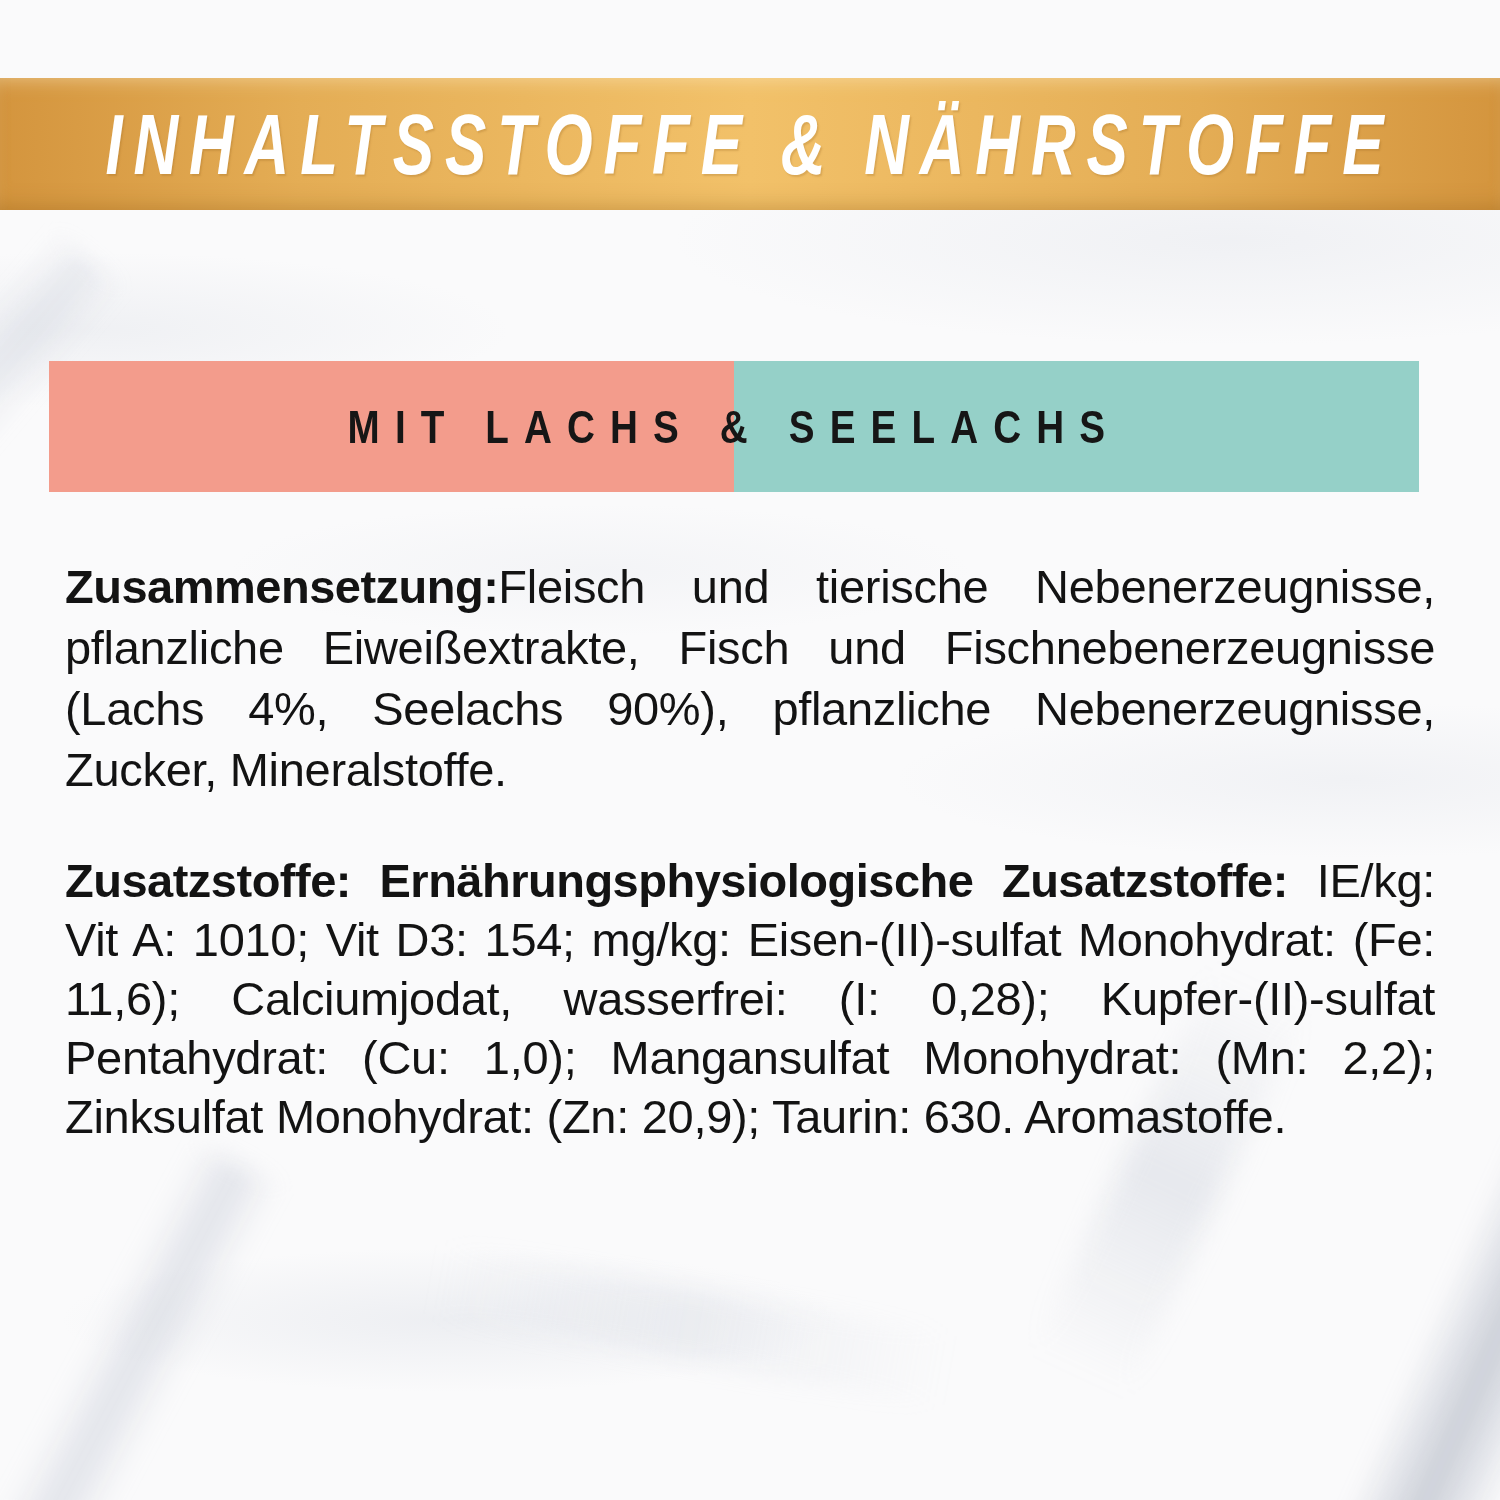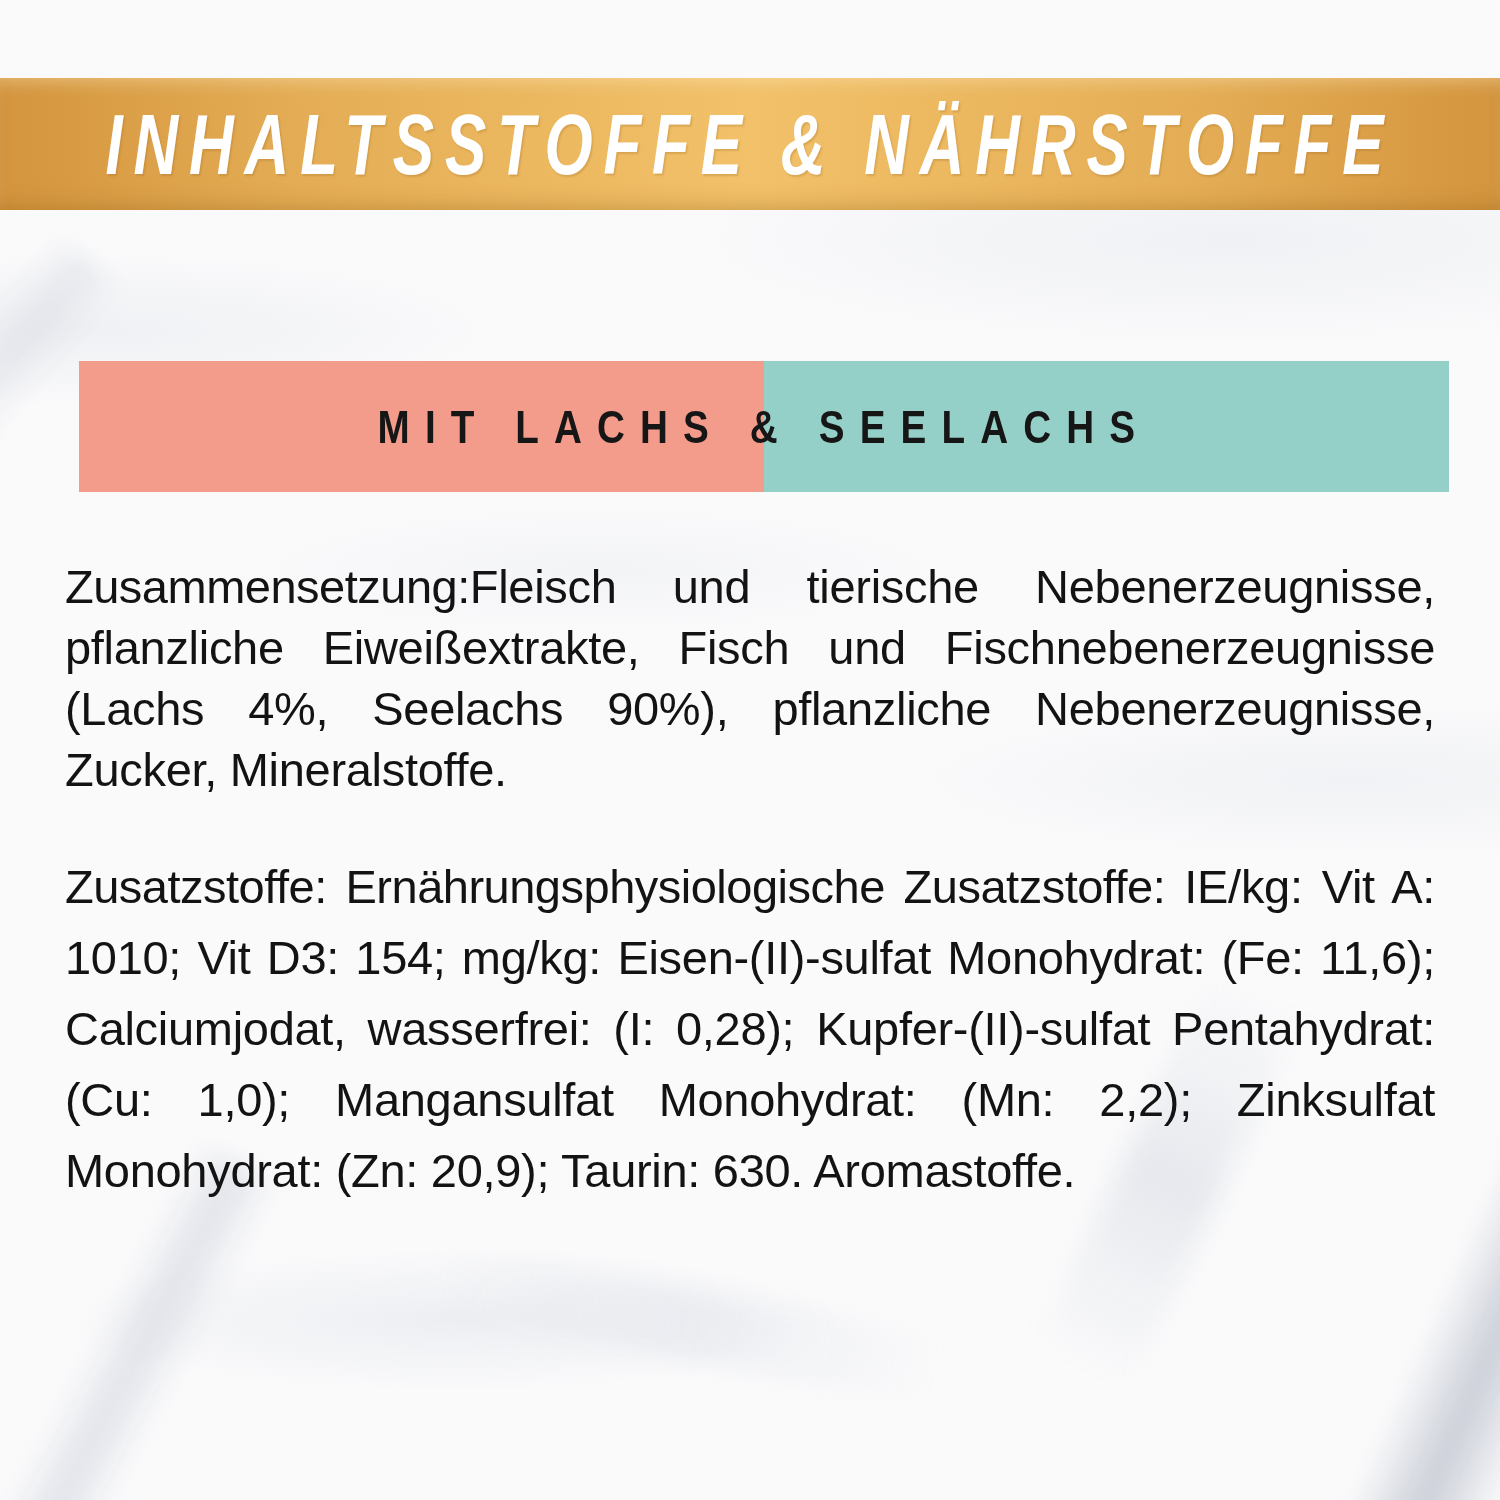--- a/index.html
+++ b/index.html
@@ -52,21 +52,21 @@
   }
   .banner-title {
     color:var(--banner-text,#ffffff);
     font-size:86px; font-weight:700;
     letter-spacing:15px; white-space:nowrap;
     transform:scaleX(.72); transform-origin:center;
     text-shadow:2px 2px 2px rgba(150,100,30,.25);
   }
 
   .variant-bar {
-    position:absolute; left:79px; top:361px; width:1370px; height:131px;
+    position:absolute; left:49px; top:361px; width:1370px; height:131px;
     display:flex; align-items:center; justify-content:center;border-radius:29px;
   }
   .bar-half { position:absolute; top:0; height:100%; width:50%; }
   .bar-half.left  { left:0;  background:var(--salmon,#f39c8c); }
   .bar-half.right { right:0; background:var(--teal,#95d0c8); }
   .variant-label {
     position:relative; z-index:1;
     color:#161616;
     font-size:46px; font-weight:700;
     letter-spacing:18px; white-space:nowrap;
@@ -74,23 +74,23 @@
   }
 
   .body-par {
     position:absolute; left:65px; width:1370px;
     font-size:47px; line-height:61px;
     text-align:justify;
     color:var(--text,#131313);
     font-weight:400;
     letter-spacing:-0.3px;
   }
-  .body-par strong { font-weight:400; letter-spacing:-0.5px; }
+  .body-par strong { font-weight:700; letter-spacing:-0.5px; }
   .p-composition { top:556px; }
-  .p-additives   { top:851px; line-height:71px; }
+  .p-additives   { top:851px; line-height:59px; }
   .p-analytical  { top:1203px; }
 </style>
 </head>
 <body>
 
 <div class="page">
 
   <div class="vein vein-1"></div>
   <div class="vein vein-2"></div>
   <div class="vein vein-3"></div>

